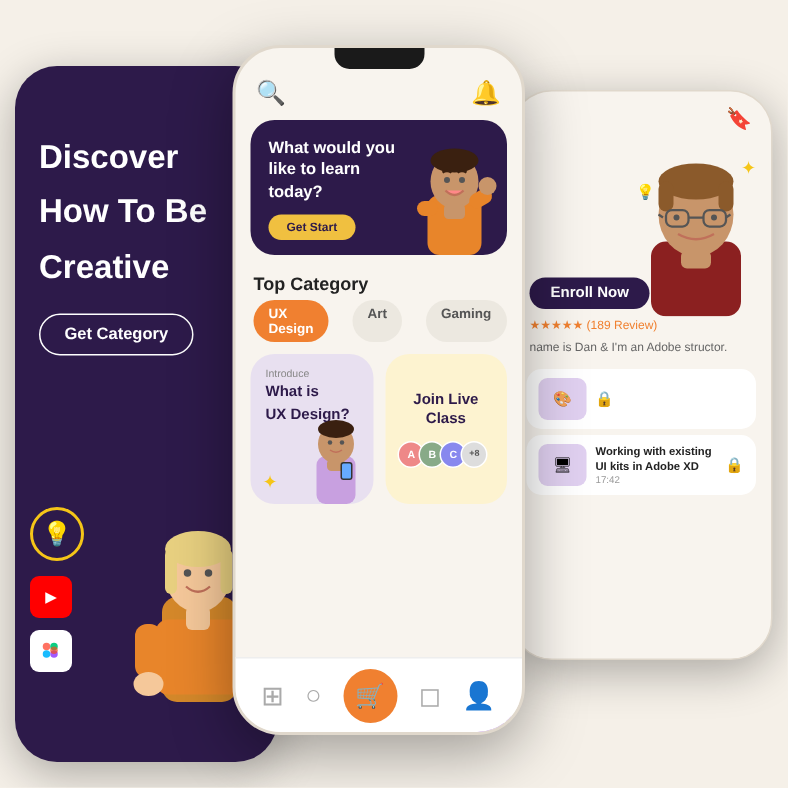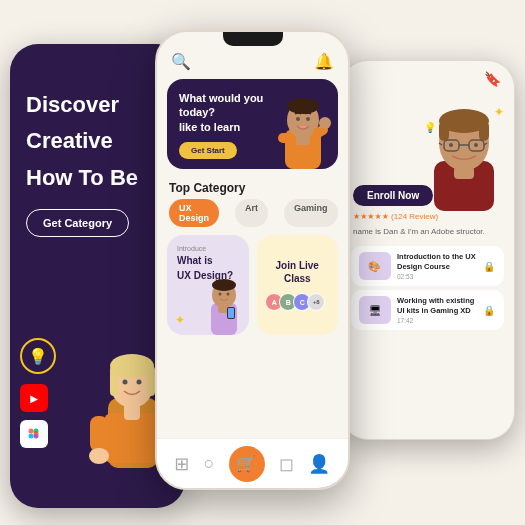--- a/index.html
+++ b/index.html
@@ -462,22 +462,22 @@
   </style>
 </head>
 <body>
 
 <div class="scene">
 
   <div class="phone-left">
     <div class="phone-left-content">
       <div style="margin-top:28px;">
         <div class="left-heading">Discover</div>
+        <div class="left-heading">How To Be</div>
         <div class="left-heading">Creative</div>
-        <div class="left-heading">How To Be</div>
       </div>
       <div class="left-btn">Get Category</div>
 
       
       <div class="left-icons">
         <div class="bulb-icon">💡</div>
         <div class="social-icon">▶</div>
         <div class="figma-icon">
           <svg width="14" height="14" viewBox="0 0 14 14">
             <circle cx="4" cy="4" r="2.5" fill="#FF7262"></circle>
@@ -524,22 +524,22 @@
     <div class="center-notch"></div>
 
     <div class="center-topbar">
       <span class="center-topbar-icon">🔍</span>
       <span class="center-topbar-icon">🔔</span>
     </div>
 
     <div class="banner-card">
       <div class="banner-text-area">
         <div class="banner-title">What would you</div>
+        <div class="banner-title">like to learn</div>
         <div class="banner-title">today?</div>
-        <div class="banner-title">like to learn</div>
         <div class="banner-btn">Get Start</div>
       </div>
 
       <div class="banner-person-img">
         <svg viewBox="0 0 60 82" width="60" height="82">
 
           <rect x="12" y="42" width="36" height="40" rx="8" fill="#e8852a"></rect>
 
           <ellipse cx="30" cy="33" rx="16" ry="18" fill="#c8956a"></ellipse>
 
@@ -663,37 +663,33 @@
         <text x="80" y="25" font-size="12" fill="#f5c518">✦</text>
         <text x="10" y="40" font-size="10" fill="#f5c518">💡</text>
       </svg>
     </div>
 
     <div style="margin-top:90px;">
       <span class="enroll-badge">Enroll Now</span>
     </div>
 
 
-    <div class="rating-row">★★★★★ (124 Review)</div>
+    <div class="rating-row">★★★★★ (189 Review)</div>
 
     <div class="instructor-text">name is Dan &amp; I'm an Adobe structor.</div>
 
     <div class="course-list">
       <div class="course-item">
         <div class="course-thumb">🎨</div>
-        <div class="course-info">
-          <div class="course-name">Introduction to the UX Design Course</div>
-          <div class="course-duration">02:53</div>
-        </div>
         <div class="course-lock">🔒</div>
       </div>
       <div class="course-item">
         <div class="course-thumb">🖥</div>
         <div class="course-info">
-          <div class="course-name">Working with existing UI kits in Gaming XD</div>
+          <div class="course-name">Working with existing UI kits in Adobe XD</div>
           <div class="course-duration">17:42</div>
         </div>
         <div class="course-lock">🔒</div>
       </div>
     </div>
   </div>
 
 </div>
 
 </body></html>

